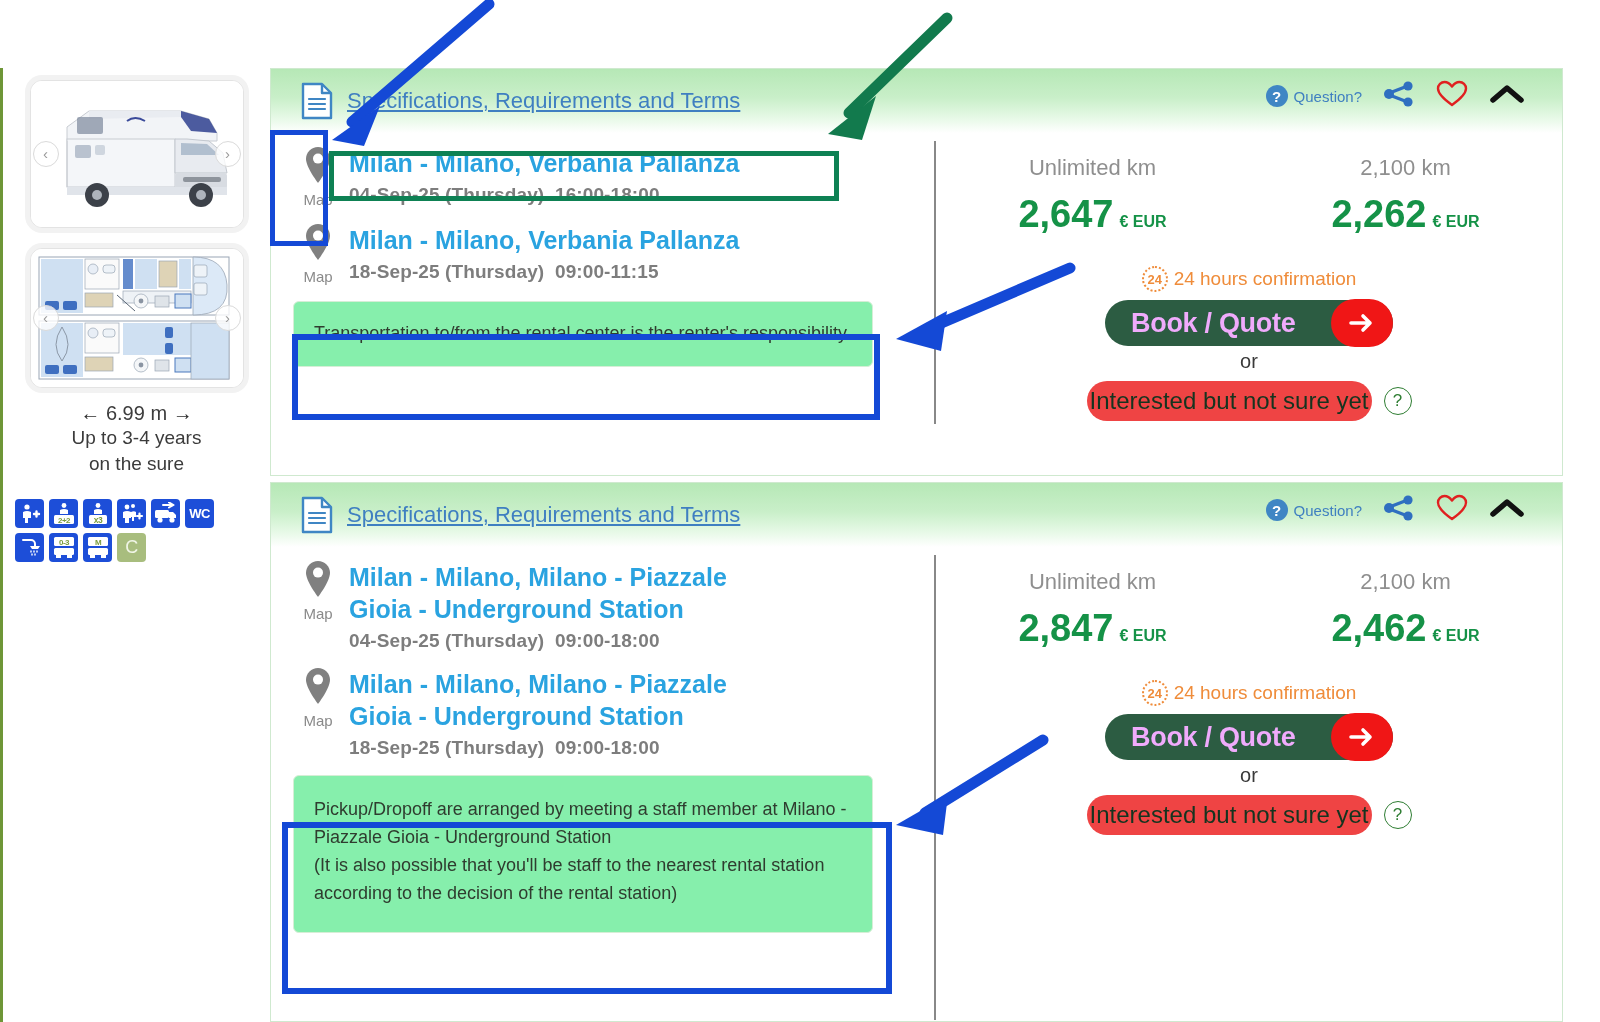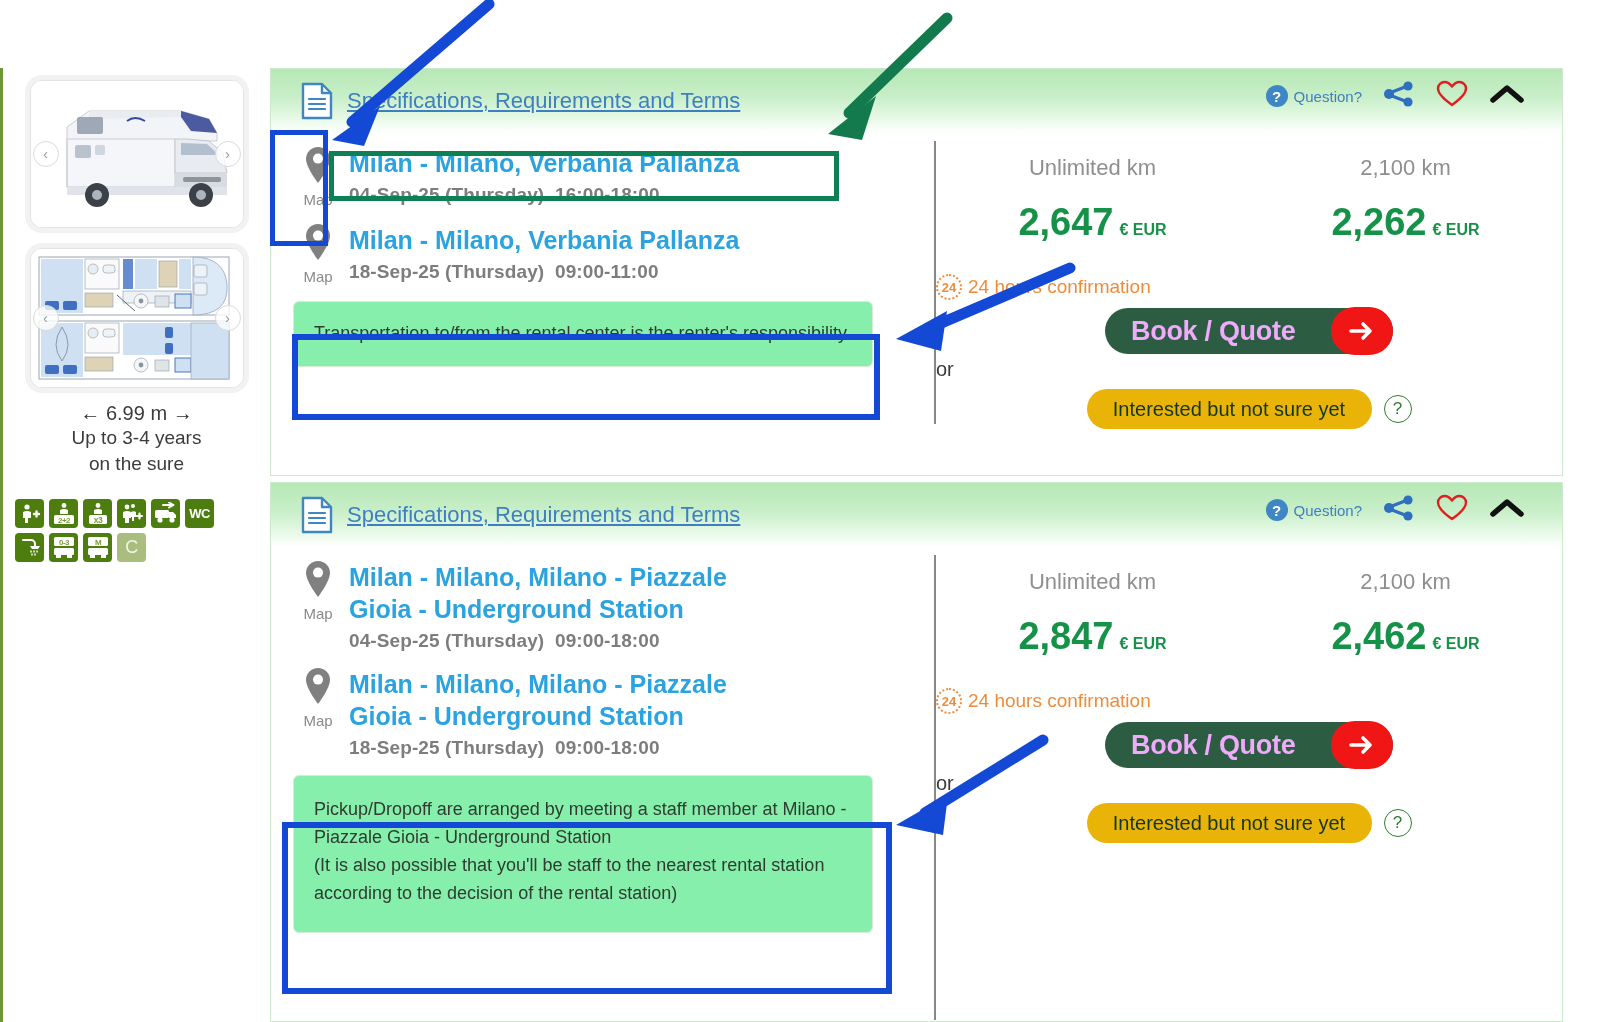--- a/index.html
+++ b/index.html
@@ -52,21 +52,21 @@
   .age-text {
     text-align: center; 
     font-size: 19px; color: #3b3b3b; line-height: 1.38;
   }
   .feature-icons {
     margin: 22px 0 0 12px; width: 230px;
     display: flex; flex-wrap: wrap; gap: 5px;
   }
   .feat {
     width: 29px; height: 29px; border-radius: 4px;
-    background: #4d7c0f; color: #fff;
+    background: #1d4ed8; color: #fff;
     display:flex; align-items:center; justify-content:center;
     font-size: 11px; font-weight: bold; letter-spacing:-0.5px;
     position: relative; overflow:hidden;
   }
   .feat.pale { background:#a8bd7e; }
   .feat svg { display:block; }
 
   
   .card {
     position: absolute; left: 270px; width: 1293px;
@@ -125,27 +125,27 @@
 
   .divider {
     position: absolute; width: 2px; background: #888;
   }
 
   .right-col { flex: 1; position: relative; padding-top: 22px; }
   .price-row { display: flex; }
   .price-cell { flex: 1; text-align: center; }
   .km-label { font-size: 22px; color: #8f8f8f; }
   .price-val {
-    margin-top: 20px;
+    margin-top: 12px;
     font-size: 38px; font-weight: bold; color: #159247;
     display: inline-block;
   }
   .cur { font-size: 16px; font-weight: bold; color: #159247; margin-left: 6px; }
 
-  .cta { margin-top: 30px; }
+  .cta { text-align: center; margin-top: 30px; }
   .conf-row { display: inline-flex; align-items: center; gap: 6px; }
   .conf-badge {
     width: 26px; height: 26px; border-radius: 50%;
     border: 2px dotted #ef8c3a; color: #ef8c3a;
     font-size: 13px; font-weight: bold;
     display:flex; align-items:center; justify-content:center;
   }
   .conf-text { font-size: 19px; color: #ef8c3a; }
 
   .book-btn {
@@ -161,21 +161,21 @@
     position: absolute; right: 0; top: -1px;
     width: 62px; height: 48px; border-radius: 24px;
     background: #f01616; display:flex; align-items:center; justify-content:center;
   }
 
   .or-text { font-size: 20px; color: #3a3a3a; margin-top: 4px; }
 
   .interest-row { display:flex; align-items:center; justify-content:center; gap: 12px; margin-top: 8px; }
   .interest-btn {
     width: 285px; height: 40px; border-radius: 20px;
-    background: #eab308; color: #14341f; font-size: 20px;
+    background: #ef4444; color: #14341f; font-size: 24px;
     display:flex; align-items:center; justify-content:center; cursor:pointer;
   }
   .q-circle {
     width: 28px; height: 28px; border-radius: 50%;
     border: 1.5px solid #2e7d32; color: #2e7d32;
     font-size: 17px; display:flex; align-items:center; justify-content:center;
     cursor: pointer;
   }
 
   
@@ -425,21 +425,21 @@
               <svg width="30" height="40" viewBox="0 0 30 40">
                   <path d="M15 2C8.4 2 3 7.3 3 13.8 3 22.6 15 38 15 38s12-15.4 12-24.2C27 7.3 21.6 2 15 2z" fill="#808080"></path>
                   <circle cx="15" cy="13.6" r="5" fill="#fff"></circle>
                 </svg>
             </span>
             <span class="map-label">Map</span>
           </div>
           <div class="loc-text">
             <span class="loc-link">Milan - Milano, Verbania Pallanza</span>
             <div class="loc-date">
-              <span>18-Sep-25 (Thursday)</span>&nbsp;&nbsp;<span>09:00-11:00</span>
+              <span>18-Sep-25 (Thursday)</span>&nbsp;&nbsp;<span>09:00-11:15</span>
             </div>
           </div>
         </div>
 
         <div class="note-box">Transportation to/from the rental center is the renter's responsibility</div>
       </div>
 
       <div class="right-col">
         <div class="price-row">
           <div class="price-cell">

